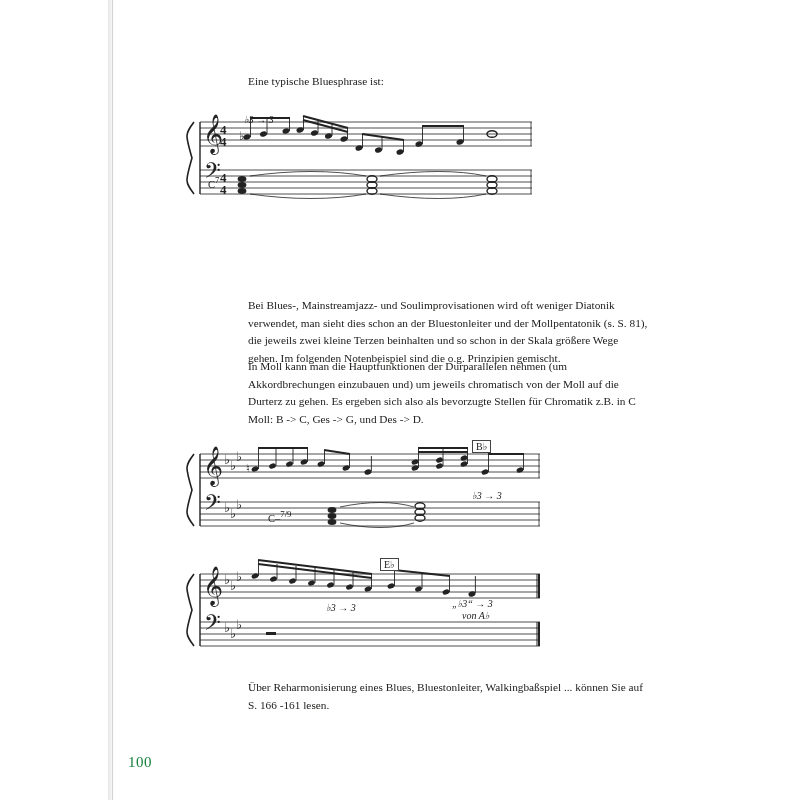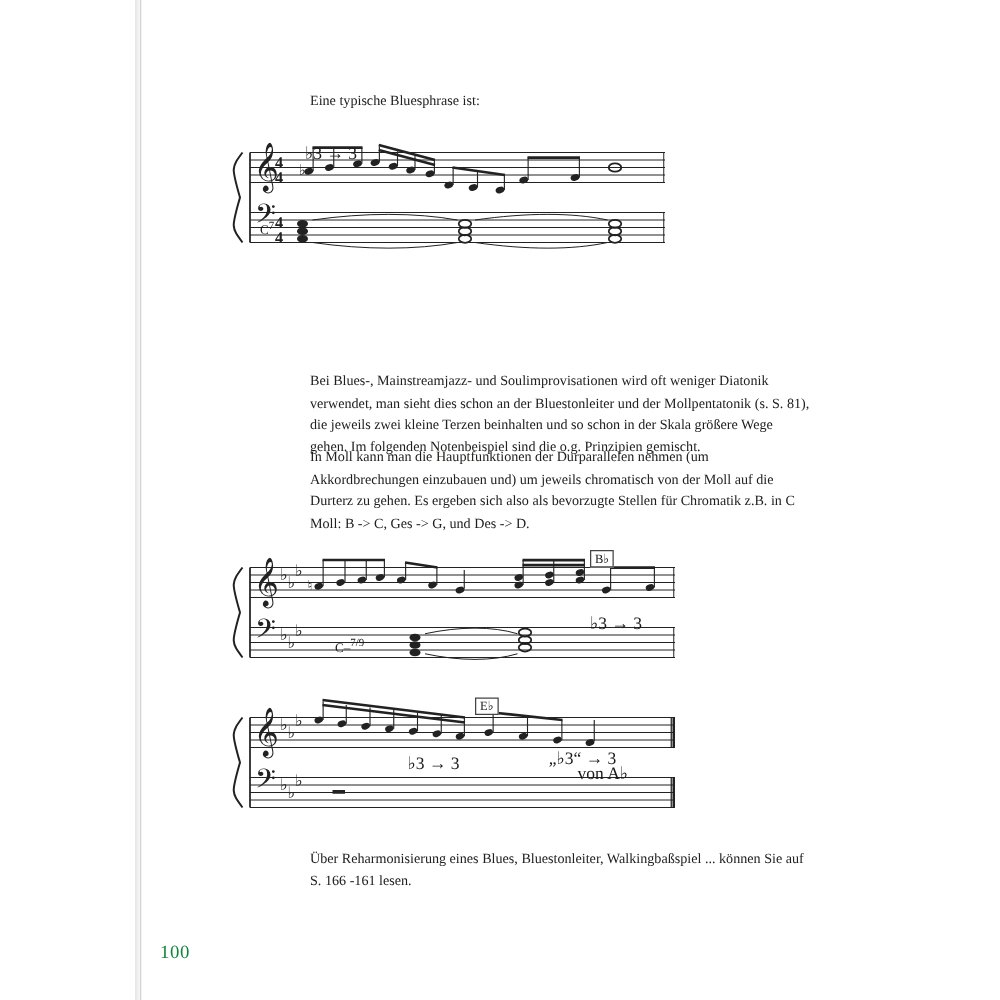--- a/index.html
+++ b/index.html
@@ -101,23 +101,24 @@
     position: absolute;
     font-family: "Liberation Serif", serif;
     font-size: 10.5px;
     color: #1a1a1a;
     white-space: nowrap;
     margin-top: 25px;
   }
   .tinylabel {
     position: absolute;
     font-family: "Liberation Serif", serif;
-    font-size: 14px;
+    font-size: 10px;
     color: #1a1a1a;
     white-space: nowrap;
+    font-style: italic;
   }
   .boxlabel {
     position: absolute;
     font-family: "Liberation Serif", serif;
     font-size: 10px;
     color: #1a1a1a;
     border: 1px solid #444;
     padding: 0 3px;
     background: #fff;
     white-space: nowrap;
@@ -446,21 +447,21 @@
 
       <g fill="#222">
         <ellipse cx="300" cy="42" rx="3.6" ry="2.6" transform="rotate(-20 300 42)"></ellipse>
       </g>
       <line x1="303.4" y1="41" x2="303.4" y2="24" stroke="#222" stroke-width="0.9"></line>
 
       <rect x="94" y="80" width="10" height="3" fill="#222"></rect>
     </svg>
     <span class="boxlabel" style="left:208px; top:6px;">E♭</span>
     <span class="tinylabel" style="left:154px; top:50px;">♭3 → 3</span>
-    <span class="tinylabel" style="left:267px; top:46px;">„♭3“ → 3</span>
+    <span class="tinylabel" style="left:280px; top:46px;">„♭3“ → 3</span>
     <span class="tinylabel" style="left:290px; top:58px;">von A♭</span>
   </div>
 
   <div class="tx-block4">
     <p class="para">Über Reharmonisierung eines Blues, Bluestonleiter, Walkingbaßspiel ... können Sie auf S. 166 -161 lesen.</p>
   </div>
 
   <div class="page-number">100</div>
 
 </div>

